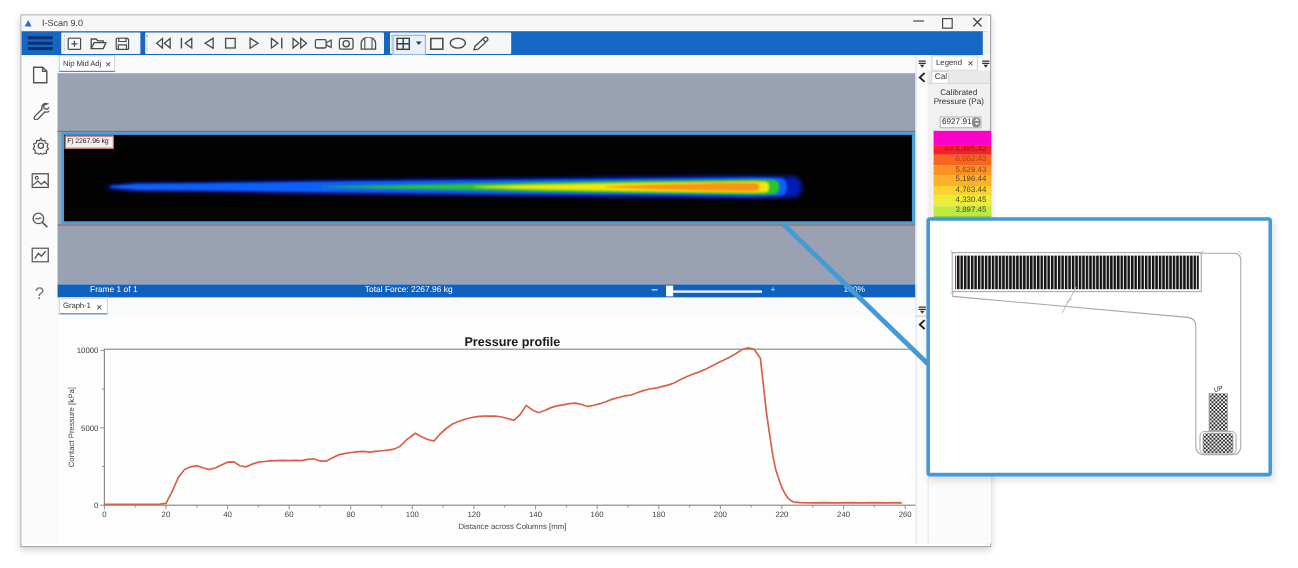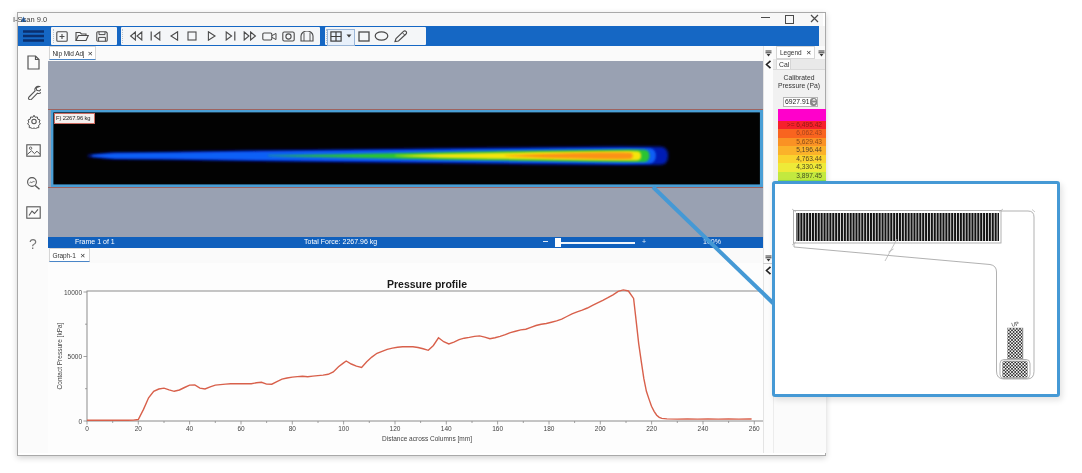--- a/index.html
+++ b/index.html
@@ -13,21 +13,21 @@
 <div id="page">
 
   
   <div class="abs" style="left:17px;top:12px;width:807px;height:442px;background:#fff;border:1px solid #a9a9a9;box-shadow:0 2px 6px rgba(0,0,0,0.18);"></div>
 
   
   <div class="abs" style="left:18px;top:13px;width:805px;height:13px;background:#f7f7f7;"></div>
   <svg class="abs" style="left:20px;top:15.5px;" width="7" height="7" viewBox="0 0 7 7">
     <path d="M0.6,6 L3.5,0.6 L6.4,6 Z" fill="#2a6fc2"></path>
   </svg>
-  <div class="abs" style="left:13px;top:14.5px;font-size:7.5px;color:#3c3c3c;">I-Scan 9.0</div>
+  <div class="abs" style="left:35px;top:14.5px;font-size:7.5px;color:#3c3c3c;">I-Scan 9.0</div>
   <div class="abs" style="left:761px;top:17px;width:9px;height:1.4px;background:#4a4a4a;"></div>
   <div class="abs" style="left:785px;top:14.5px;width:7px;height:7px;border:1.2px solid #4a4a4a;"></div>
   <svg class="abs" style="left:810px;top:14px;" width="9" height="9" viewBox="0 0 9 9">
     <path d="M1,1 L8,8 M8,1 L1,8" stroke="#4a4a4a" stroke-width="1.2"></path>
   </svg>
 
   
   <div class="abs" style="left:18px;top:26px;width:805px;height:20px;background:#1567c4;"></div>
   
   <svg class="abs" style="left:23px;top:30px;" width="21" height="12" viewBox="0 0 21 12">

